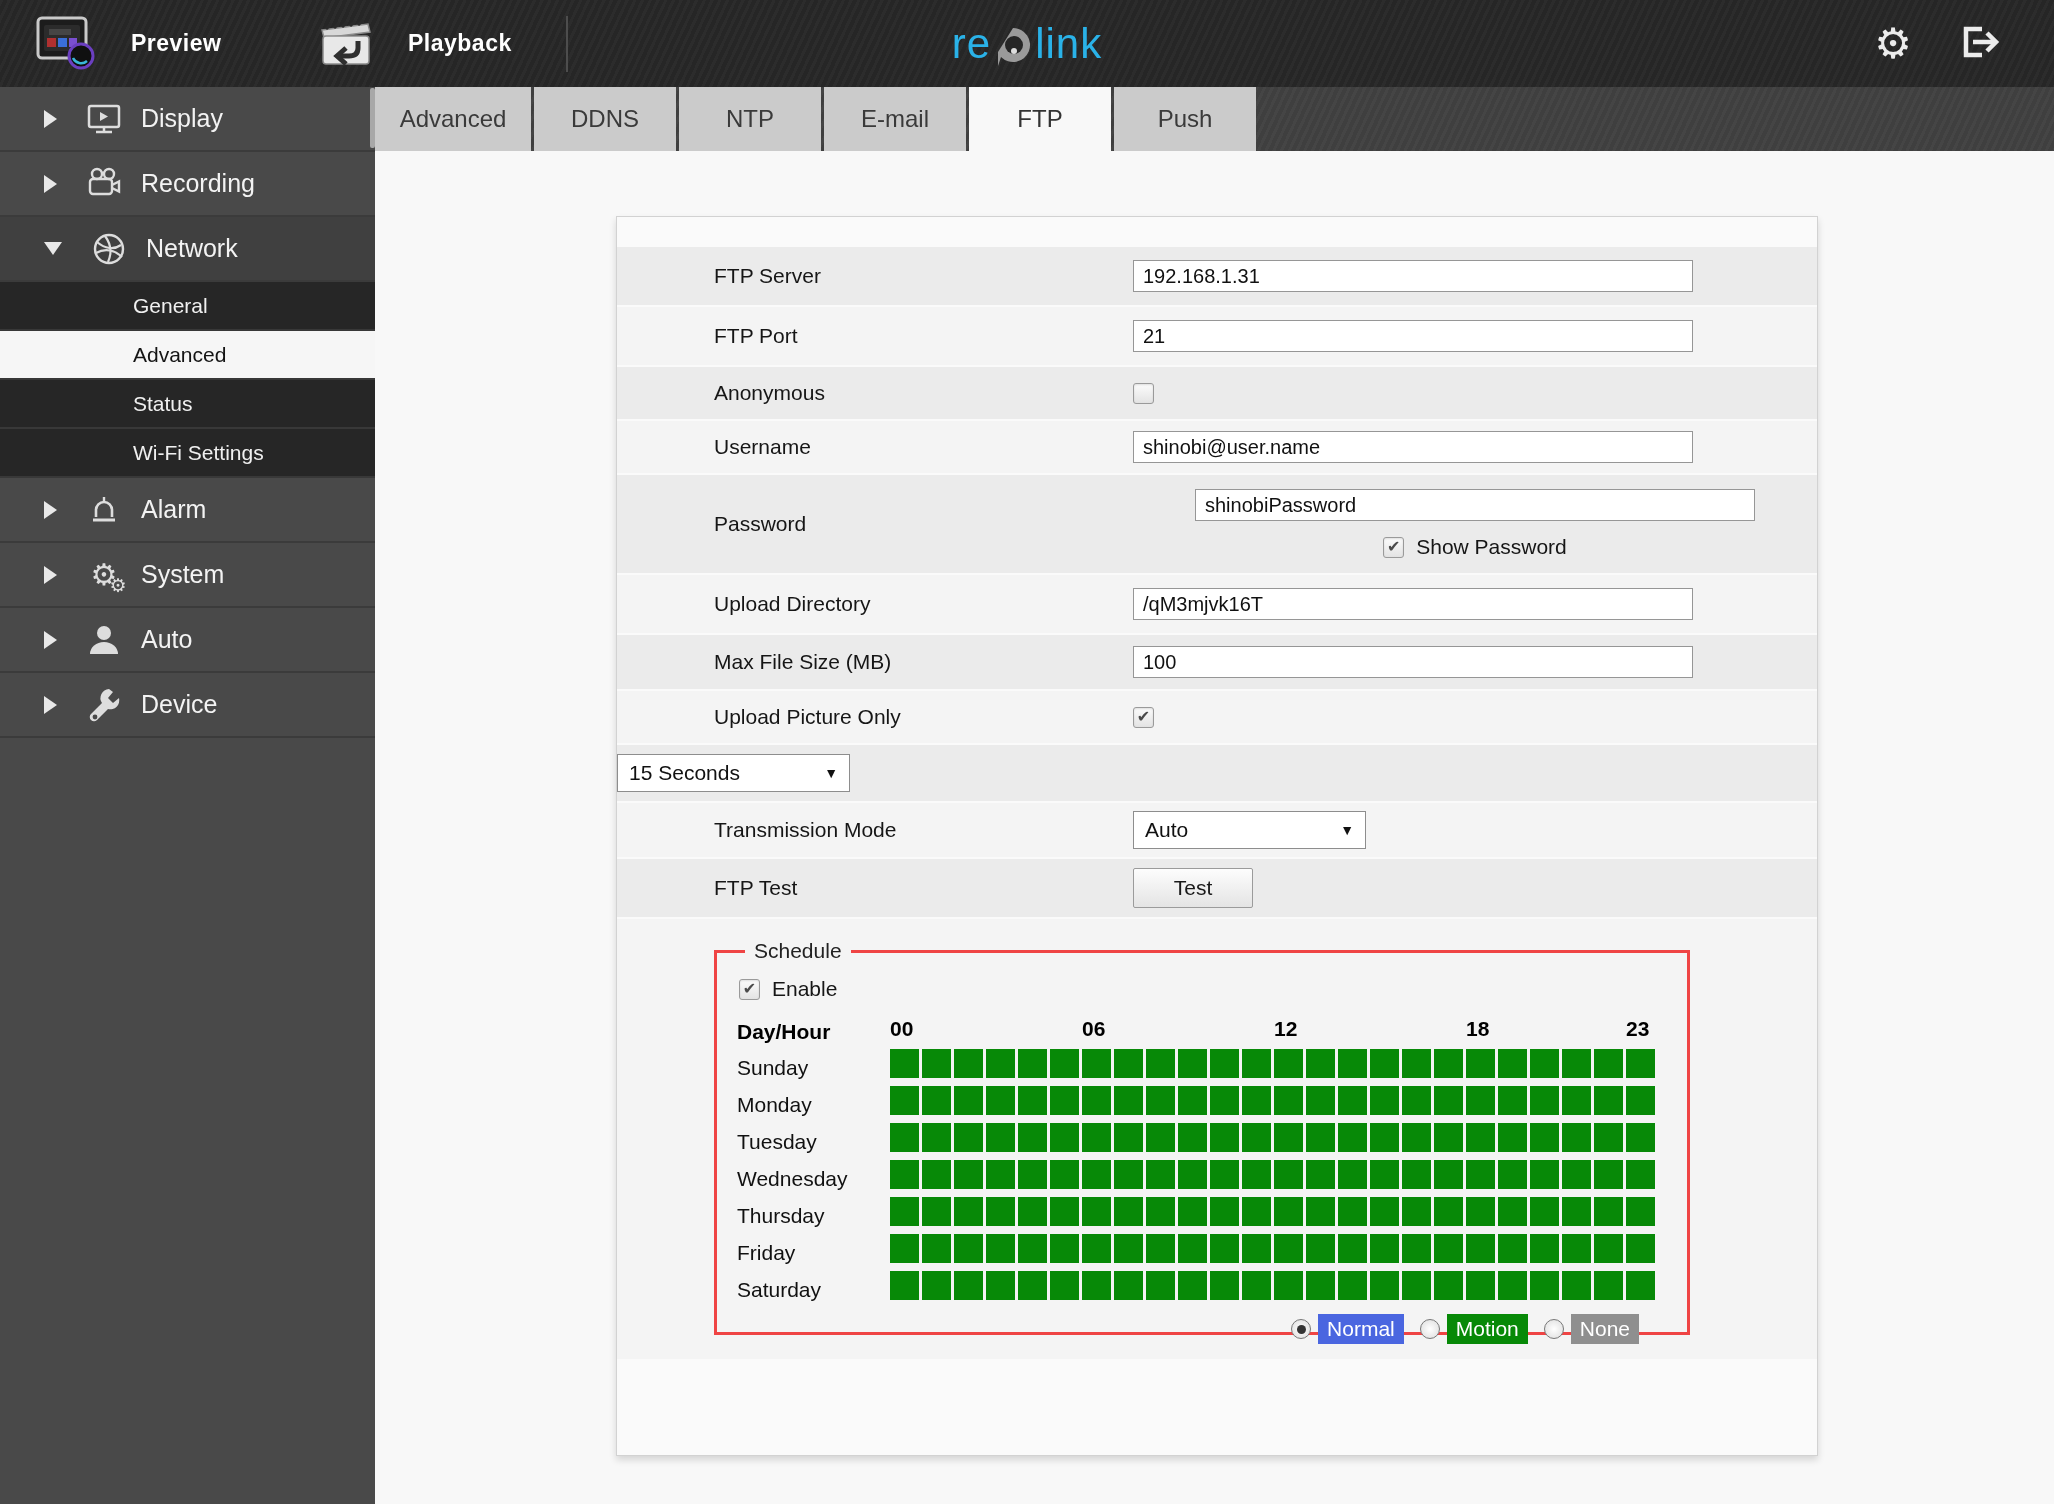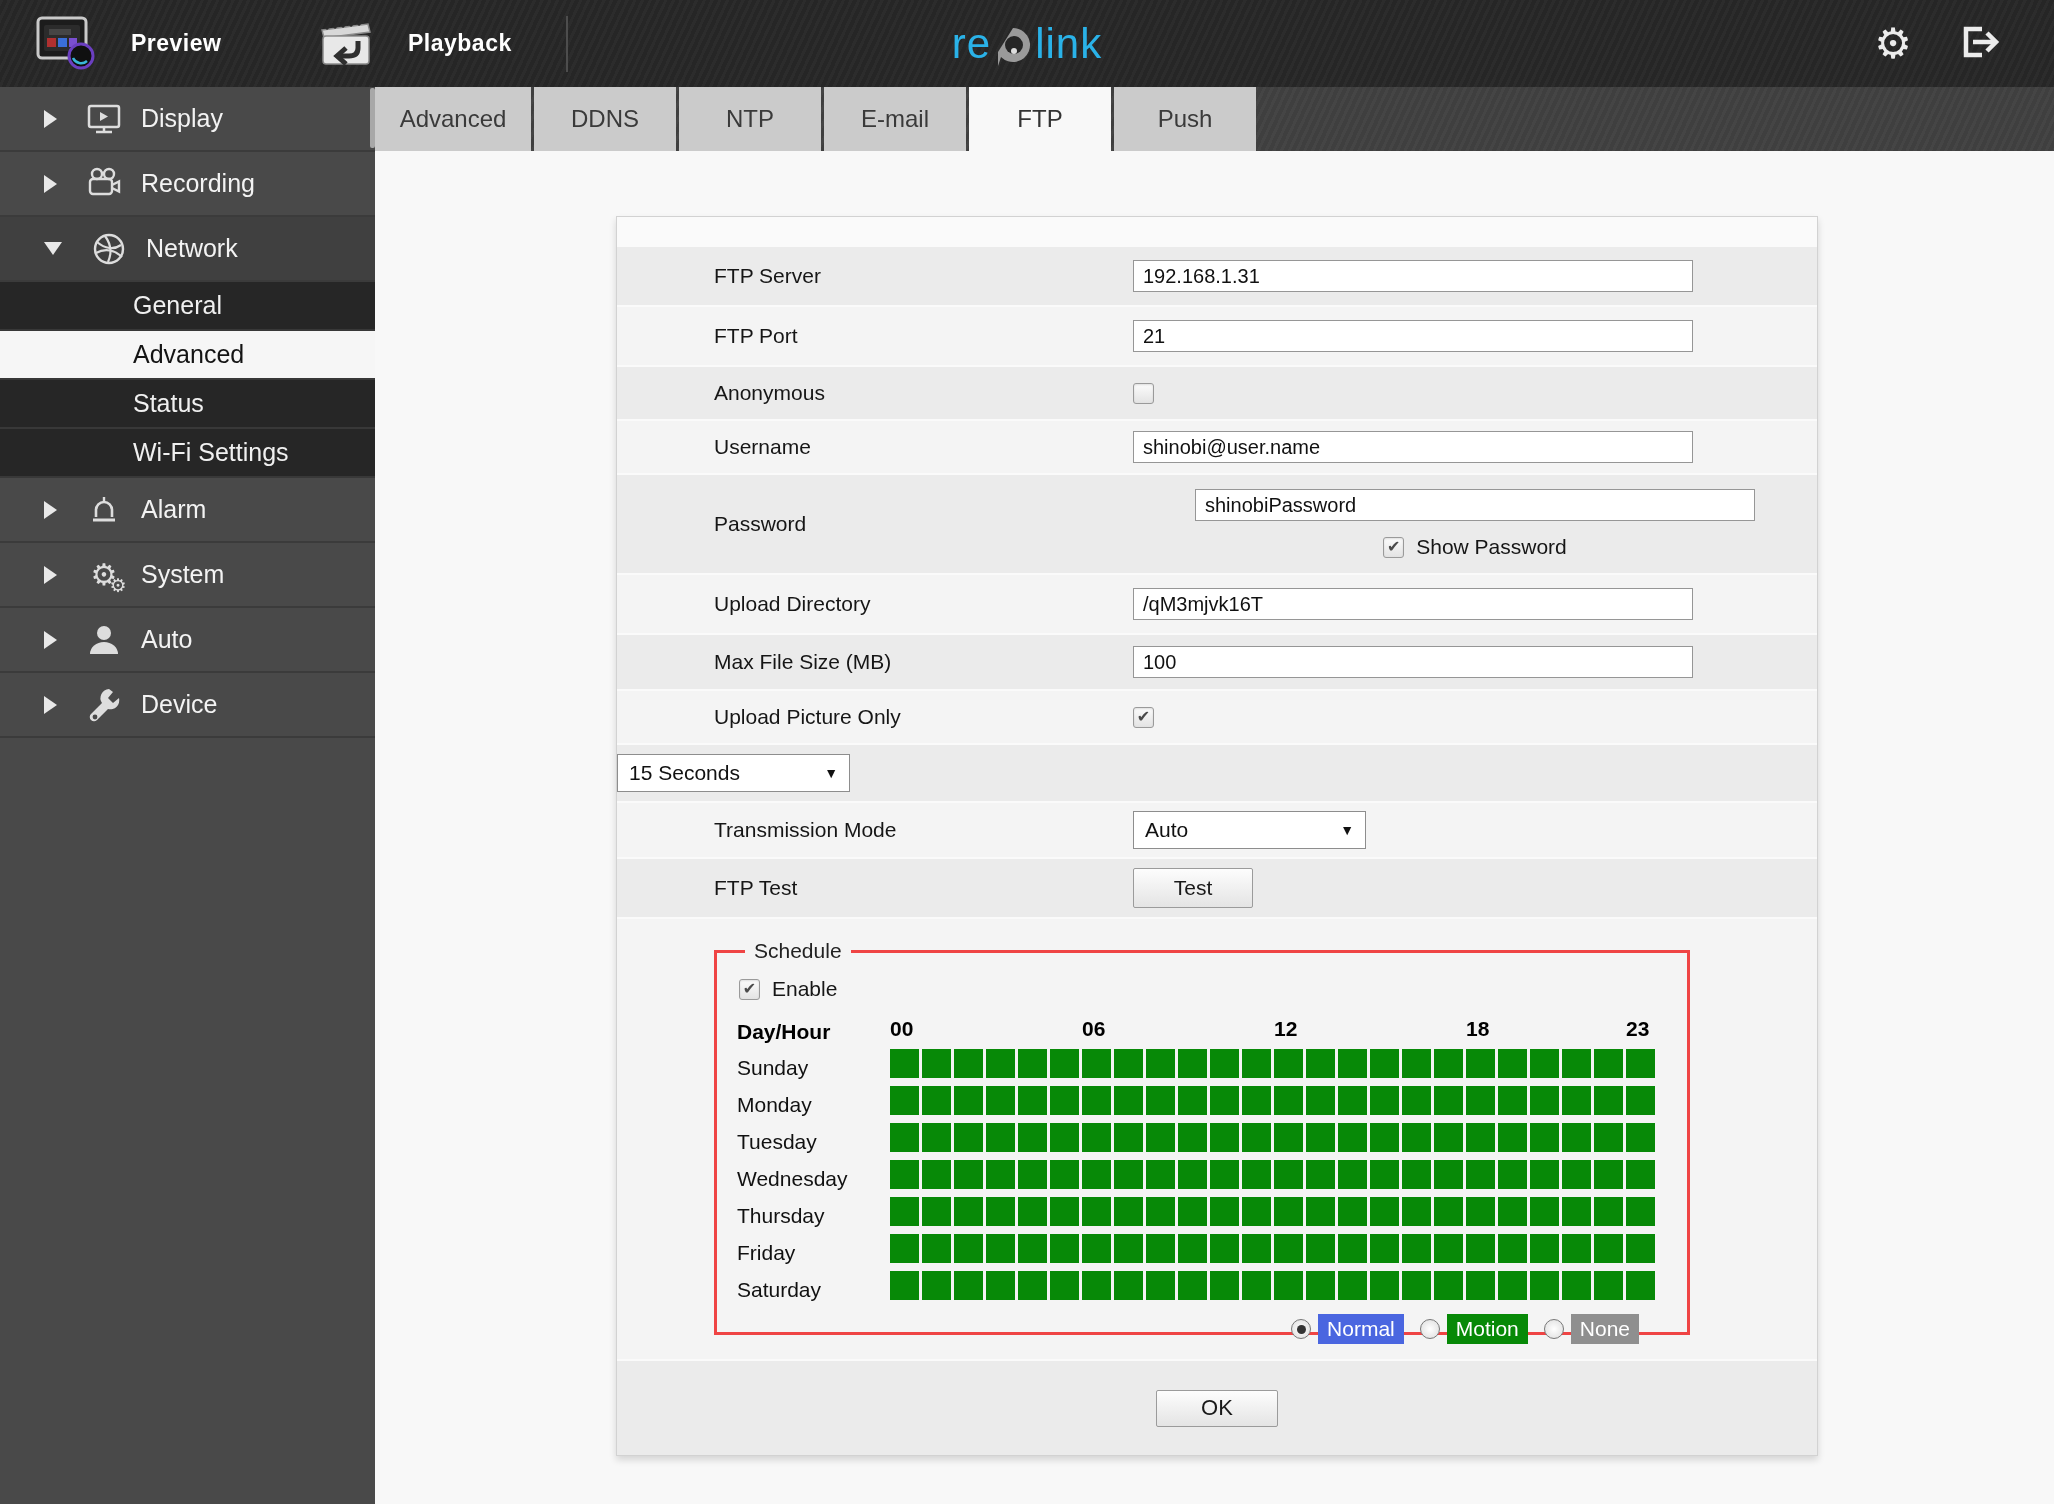--- a/index.html
+++ b/index.html
@@ -28,21 +28,21 @@
   .sidebar{position:absolute;top:87px;left:0;width:375px;bottom:0;background:#494949;z-index:4;}
   .sidebar::after{content:"";position:absolute;right:0;top:1px;width:5px;height:60px;background:#a8a8a8;border-radius:2px;}
   .side-item{height:63px;display:flex;align-items:center;border-bottom:2px solid #3b3b3b;cursor:pointer;background:#494949;}
   .side-item.expanded{background:#404040;}
   .side-item .tri{margin-left:44px;width:0;height:0;}
   .tri-r{border-left:13px solid #e8e8e8;border-top:9px solid transparent;border-bottom:9px solid transparent;}
   .tri-d{border-top:13px solid #e8e8e8;border-left:9px solid transparent;border-right:9px solid transparent;}
   .side-item .s-icon{margin-left:26px;width:42px;height:42px;display:flex;align-items:center;justify-content:center;}
   .side-item .s-label{margin-left:16px;color:#f3f3f3;font-size:25px;}
   .sub-item{height:47px;display:flex;align-items:center;background:#262626;border-bottom:2px solid #383838;cursor:pointer;}
-  .sub-item .s-label{margin-left:133px;color:#f0f0f0;font-size:25px;}
+  .sub-item .s-label{margin-left:133px;color:#f0f0f0;font-size:21px;}
   .sub-item.active{background:#f6f6f6;}
   .sub-item.active .s-label{color:#141414;}
   .gearchars{color:#ddd;font-family:"DejaVu Sans",sans-serif;line-height:1;position:relative;}
   .gearchars .g1{font-size:30px;}
   .gearchars .g2{font-size:19px;position:absolute;left:19px;top:16px;}
   
   .tabstrip{
     position:absolute;top:87px;left:375px;right:0;height:64px;
     background:repeating-linear-gradient(115deg,#454545 0 3px,#3f3f3f 3px 7px);
     display:flex;column-gap:3px;z-index:3;
@@ -554,17 +554,14 @@
             <span class="radio sel-on"></span>
             <span class="mode-badge" style="background: rgb(74, 102, 224);">Normal</span>
             <span class="radio"></span>
             <span class="mode-badge" style="background: rgb(7, 137, 7);">Motion</span>
             <span class="radio"></span>
             <span class="mode-badge" style="background: rgb(143, 143, 143);">None</span>
           </div>
       </fieldset>
     </div>
 
-    <div class="row g h94 row-ok">
-      <button class="btn btn-ok">OK</button>
-    </div>
   </div>
 </div>
 
 </body></html>

